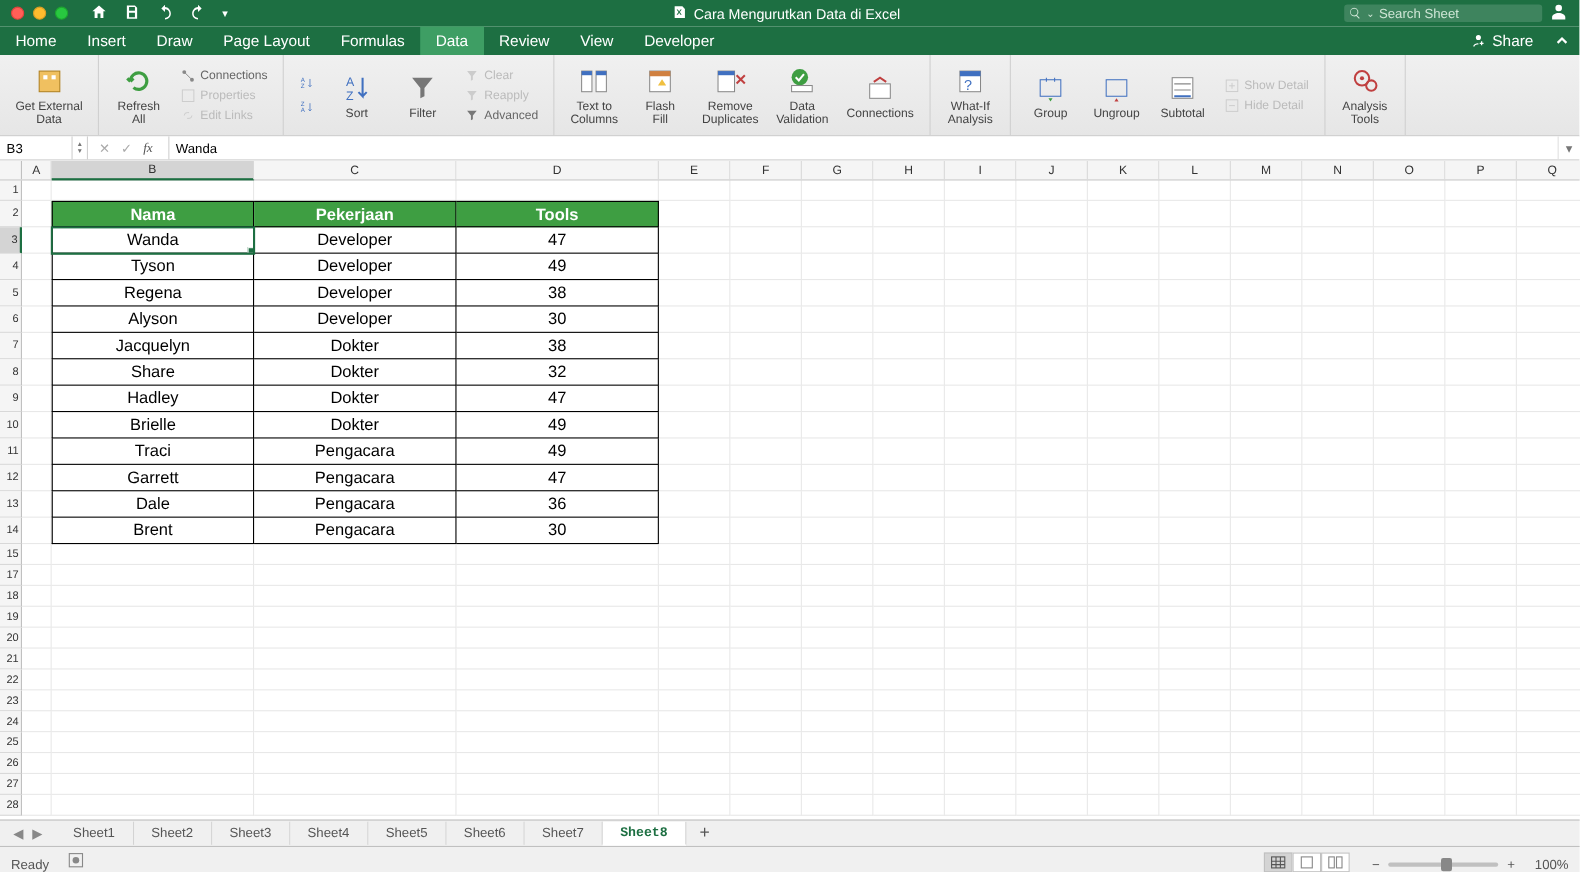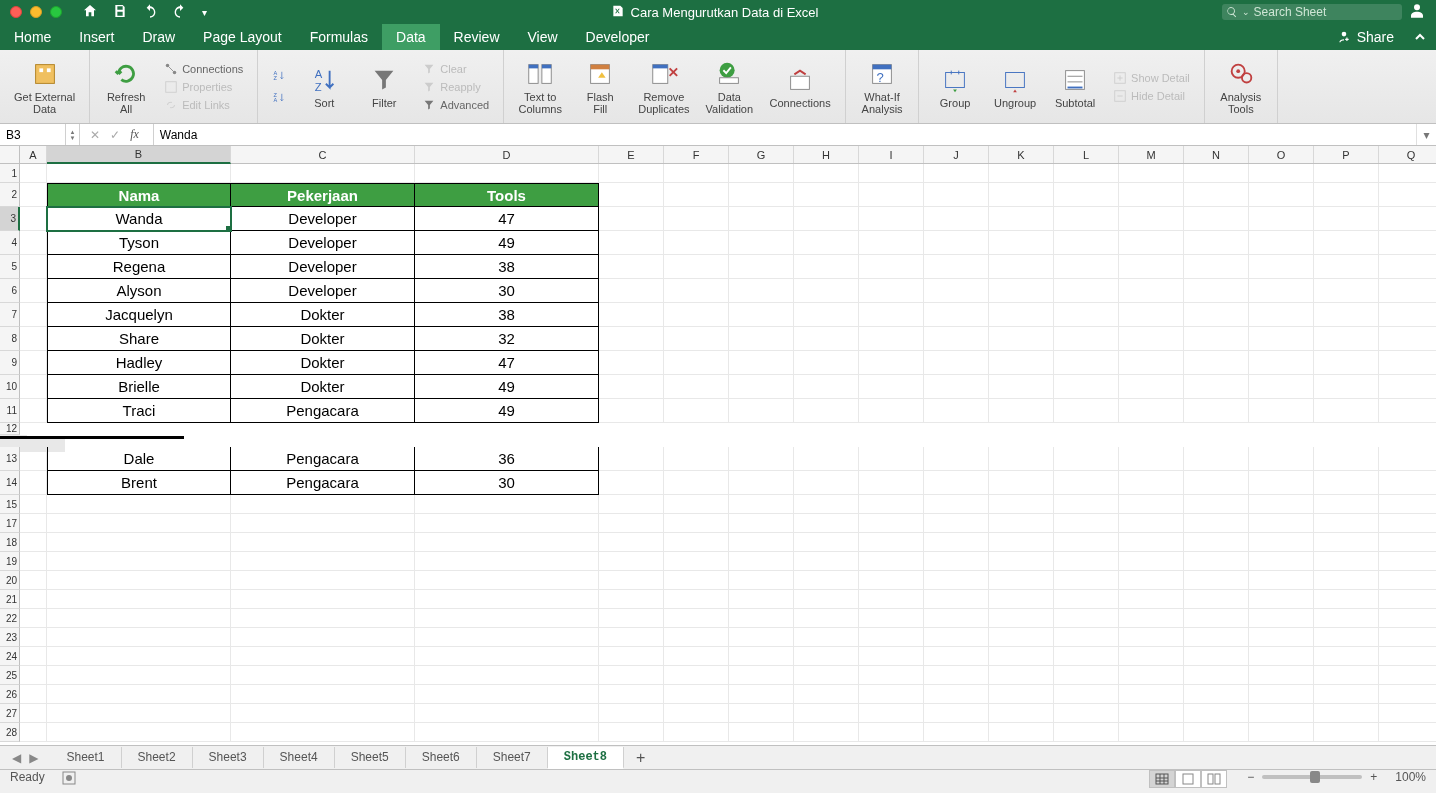--- a/index.html
+++ b/index.html
@@ -76,21 +76,21 @@
 
   
   .sheetbar { position:absolute; bottom:24px; left:0; right:0; height:24px; background:#f0f0f0; border-top:1px solid #c0c0c0; display:flex; align-items:center; font-size:12px; }
   .nav-arrows { display:flex; gap:8px; padding:0 12px; color:#888; }
   .nav-arrows span { cursor:pointer; }
   .sheettab { padding: 3px 16px; border-right:1px solid #d0d0d0; cursor:pointer; color:#555; background:#f0f0f0; }
   .sheettab.active { background:#fff; color:#1d6f42; font-weight:bold; border-bottom:2px solid #fff; margin-bottom:-1px;font-family:Liberation Mono, monospace; }
   .add-sheet { padding:0 12px; cursor:pointer; color:#555; font-size:16px; }
 
   
-  .statusbar { position:absolute; bottom:0; left:0; right:0; height:24px; background:#f0f0f0; border-top:1px solid #c0c0c0; display:flex; align-items:flex-start; font-size:12px; color:#555; padding:0 10px; }
+  .statusbar { position:absolute; bottom:0; left:0; right:0; height:24px; background:#f0f0f0; border-top:1px solid #c0c0c0; display:flex; align-items:flex-end; font-size:12px; color:#555; padding:0 10px; }
   .statusbar .spacer { flex:1; }
   .view-btns { display:flex; gap:0; margin-right:20px; }
   .view-btns div { width:26px; height:18px; border:1px solid #c0c0c0; display:flex; align-items:center; justify-content:center; cursor:pointer; background:#fff; }
   .view-btns div.active { background:#d4d4d4; }
   .zoom-slider { display:flex; align-items:center; gap:8px; }
   .slider-track { width:100px; height:4px; background:#c0c0c0; position:relative; border-radius:2px; }
   .slider-thumb { position:absolute; left:48px; top:-4px; width:10px; height:12px; background:#888; border-radius:2px; }
 </style>
 </head>
 <body>
@@ -623,21 +623,21 @@
         <div class="cell w-std"></div>
         <div class="cell w-std"></div>
         <div class="cell w-std"></div>
         <div class="cell w-std"></div>
         <div class="cell w-std"></div>
         <div class="cell w-std"></div>
         <div class="cell w-std"></div>
         <div class="cell w-std"></div>
         <div class="cell w-std"></div>
       </div>
-      <div class="row data-row" style="height: 24px; flex-direction: column;">
+      <div class="row data-row" style="height: 24px;">
         <div class="rh">12</div>
         <div class="cell w-A"></div>
         <div class="cell w-B in-table left-edge">Garrett</div>
         <div class="cell w-C in-table">Pengacara</div>
         <div class="cell w-D in-table">47</div>
         <div class="cell w-std"></div>
         <div class="cell w-std"></div>
         <div class="cell w-std"></div>
         <div class="cell w-std"></div>
         <div class="cell w-std"></div>

